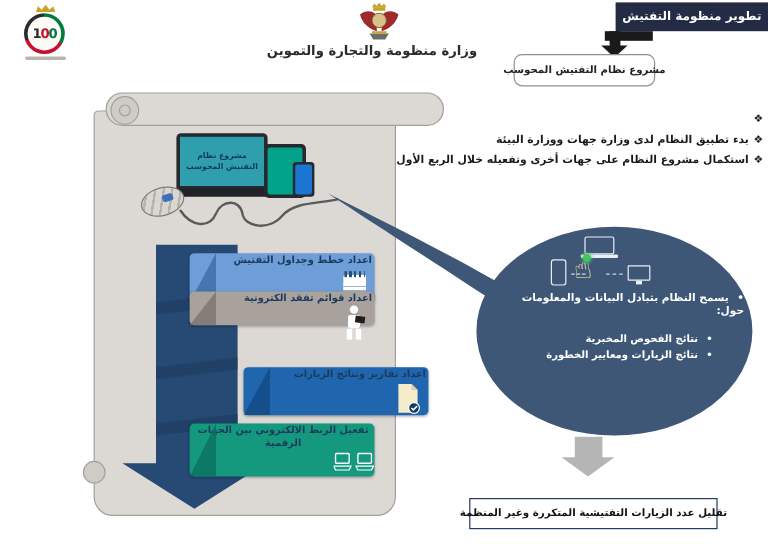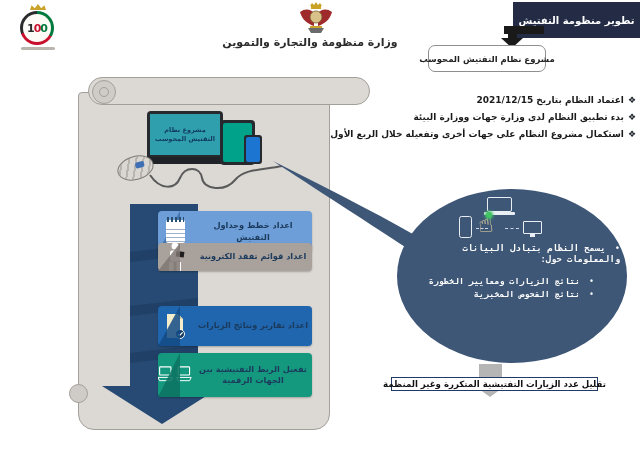--- a/index.html
+++ b/index.html
@@ -17,21 +17,21 @@
     clip-path:polygon(0 100%,10% 20%,30% 70%,50% 0,70% 70%,90% 20%,100% 100%);}
   .cent-ring{position:absolute;left:8px;top:7px;width:34px;height:34px;border-radius:50%;
     background:conic-gradient(#007a3d 0 120deg,#c8102e 120deg 250deg,#2b2b2b 250deg 360deg);}
   .cent-ring-inner{position:absolute;left:3px;top:3px;width:28px;height:28px;border-radius:50%;background:#fdfbf6;
     display:flex;align-items:center;justify-content:center;font-size:11px;font-weight:bold;letter-spacing:-1px;}
   .cent-1{color:#2b2b2b}.cent-0a{color:#c8102e}.cent-0b{color:#007a3d}
   .cent-caption{position:absolute;left:9px;top:43px;width:34px;height:3px;background:#b9b4ae;border-radius:2px;}
   .coa{left:296px;top:2px;width:40px;height:34px;}
   .ministry{left:215px;top:36px;width:190px;font-size:11px;font-weight:bold;color:#2b2b2b;text-align:center;}
   
-  .main-title-box{left:513px;top:2px;width:127px;height:36px;background:#232c44;
+  .main-title-box{left:513px;top:2px;width:127px;height:24px;background:#232c44;
     display:flex;align-items:center;justify-content:center;color:#fff;font-size:10px;font-weight:bold;}
   .elbow-h{left:504px;top:26px;width:40px;height:8px;background:#1a1a1a;}
   .elbow-v{left:508px;top:26px;width:9px;height:13px;background:#1a1a1a;}
   .elbow-head{left:501px;top:38px;width:0;height:0;border-left:11px solid transparent;
     border-right:11px solid transparent;border-top:10px solid #1a1a1a;}
   .project-box{left:428px;top:45px;width:116px;height:25px;background:#fff;border:1px solid #8f8f8f;border-radius:7px;
     display:flex;align-items:center;justify-content:center;font-size:8.5px;font-weight:bold;color:#222;white-space:nowrap;}
   
   .milestones{left:318px;top:92px;width:318px;}
   .mrow{display:flex;gap:4px;font-size:9px;font-weight:bold;color:#1a1a1a;line-height:17px;white-space:nowrap;justify-content:flex-start;}
@@ -51,28 +51,28 @@
   .laptop-base{left:140px;top:157px;width:90px;height:7px;background:#1f2226;border-radius:1px 1px 5px 5px;}
   .tablet{left:220px;top:120px;width:35px;height:45px;background:#26292e;border-radius:4px;padding:3px;box-sizing:border-box;}
   .tablet-inner{width:100%;height:100%;background:#00a289;border-radius:2px;}
   .phone{left:244px;top:135px;width:18px;height:29px;background:#26292e;border-radius:3px;padding:2px;box-sizing:border-box;}
   .phone-inner{width:100%;height:100%;background:#1b75d1;border-radius:2px;}
   .mouse{left:117px;top:156px;width:37px;height:24px;background:#dad7d2;border:1px solid #7d7973;border-radius:50%;
     transform:rotate(-16deg);box-sizing:border-box;overflow:hidden;}
   .mouse-stripes{position:absolute;inset:0;background:repeating-linear-gradient(115deg,transparent 0 5px,#8d8983 5px 7px);opacity:.45;}
   .mouse-wheel{position:absolute;left:18px;top:6px;width:9px;height:6px;background:#3f6fb5;border-radius:2px;}
   
-  .bar{left:158px;width:154px;border-radius:4px;display:flex;flex-direction:row;align-items:center;box-sizing:border-box;
+  .bar{left:158px;width:154px;border-radius:4px;display:flex;flex-direction:column;align-items:flex-start;box-sizing:border-box;
     box-shadow:0 1px 2px rgba(0,0,0,.25);}
   .bar .fold{position:absolute;left:0;top:0;width:22px;height:100%;clip-path:polygon(100% 0,100% 100%,0 100%);opacity:.85;}
   .bar-label{flex:1;font-size:8.2px;font-weight:bold;color:#1b3a5c;text-align:center;padding:0 2px 0 4px;line-height:1.35;}
   .bar-icon{width:34px;display:flex;align-items:center;justify-content:center;order:2;}
   .bar1{top:211px;height:41px;background:#6d9ed8;} .bar1 .fold{background:#3e6fa8;}
   .bar2{top:243px;height:28px;background:#a9a19c;} .bar2 .fold{background:#7f7772;}
-  .bar3{top:306px;height:40px;background:#1f66ae;} .bar3 .fold{background:#134b85;}
+  .bar3{top:306px;height:40px;background:#1f66ae;margin-left:45px;} .bar3 .fold{background:#134b85;}
   .bar4{top:353px;height:44px;background:#14997f;} .bar4 .fold{background:#0b7260;}
   
   .notepad{width:19px;height:23px;background:#fff;border-radius:2px;position:relative;
     background-image:repeating-linear-gradient(#fff 0 3px,#9fb3c8 3px 4px);background-position:0 6px;background-repeat:no-repeat;background-size:100% 16px;}
   .notepad::before{content:"";position:absolute;left:1px;top:-3px;width:17px;height:5px;
     background:repeating-linear-gradient(90deg,#27506f 0 2px,transparent 2px 4px);}
   
   .ribbon-svg{left:95px;top:198px;width:150px;height:232px;}
   
   .balloon-svg{left:265px;top:150px;width:370px;height:220px;}
@@ -80,30 +80,30 @@
   .b-laptop{left:487px;top:197px;width:25px;height:15px;border:1.6px solid #e9eef5;border-radius:2px;}
   .b-laptop-base{left:484px;top:212px;width:31px;height:2.5px;background:#e9eef5;border-radius:1px;}
   .b-phone{left:459px;top:216px;width:13px;height:22px;border:1.6px solid #e9eef5;border-radius:2.5px;}
   .b-monitor{left:523px;top:221px;width:19px;height:13px;border:1.6px solid #e9eef5;border-radius:1px;}
   .b-monitor-stand{left:530px;top:234px;width:5px;height:3px;background:#e9eef5;}
   .b-dash{border-top:1.6px dashed #cdd6e2;height:0;}
   .b-dash1{left:476px;top:228px;width:12px;}
   .b-dash2{left:505px;top:228px;width:14px;}
   .hand{left:478px;top:211px;font-size:25px;color:#eed9a2;line-height:1;transform:rotate(-6deg);}
   .hand-dot{left:486px;top:212px;width:6px;height:6px;border-radius:50%;background:#41c463;box-shadow:0 0 3px 1px #41c463;}
-  .balloon-text{left:398px;top:244px;width:222px;color:#fff;font-family:Liberation Mono, monospace;}
+  .balloon-text{left:398px;top:244px;width:222px;color:#fff;}
   .b-intro{font-size:8.8px;font-weight:bold;line-height:1.3;padding-left:14px;}
   .b-items{margin-top:9px;padding-left:0;}
   .b-item{font-size:8.4px;font-weight:bold;line-height:13px;padding-right:26px;}
   .bdot{margin-left:4px;}
   
   .gray-stem{left:479px;top:364px;width:23px;height:18px;background:#b5b5b5;}
   .gray-head{left:468px;top:381px;width:0;height:0;border-left:22px solid transparent;border-right:22px solid transparent;
     border-top:16px solid #b5b5b5;}
-  .outcome-box{left:391px;top:377px;width:207px;height:14px;background:#fff;border:1.8px solid #203a64;box-sizing:border-box;
+  .outcome-box{left:391px;top:415px;width:207px;height:26px;background:#fff;border:1.8px solid #203a64;box-sizing:border-box;
     display:flex;align-items:center;justify-content:center;font-size:8.6px;font-weight:bold;color:#111;white-space:nowrap;}
 </style>
 </head>
 <body>
 
 <div class="abs centennial">
   <div class="cent-crown"></div>
   <div class="cent-ring">
     <div class="cent-ring-inner">
         <span class="cent-1">1</span>
@@ -129,21 +129,20 @@
 
 <div class="abs main-title-box rtl">تطوير منظومة التفتيش</div>
 <div class="abs elbow-h"></div>
 <div class="abs elbow-v"></div>
 <div class="abs elbow-head"></div>
 <div class="abs project-box rtl">مشروع نظام التفتيش المحوسب</div>
 
 <div class="abs milestones rtl">
   <div class="mrow">
     <span class="diam">❖</span>
-    <span>اعتماد النظام بتاريخ 2021/12/15</span>
   </div>
   <div class="mrow">
     <span class="diam">❖</span>
     <span>بدء تطبيق النظام لدى وزارة جهات ووزارة البيئة</span>
   </div>
   <div class="mrow">
     <span class="diam">❖</span>
     <span>استكمال مشروع النظام على جهات أخرى وتفعيله خلال الربع الأول من عام 2022</span>
   </div>
 </div>
@@ -215,21 +214,21 @@
 <div class="abs bar bar4 rtl">
   <div class="fold"></div>
   <div class="bar-icon">
     <svg width="42" height="22" viewBox="0 0 42 22">
       <rect x="2" y="1" width="14" height="10" rx="1" fill="none" stroke="#fff" stroke-width="1.4"></rect>
       <path d="M0 14 h18 l-2 4 h-14 z" fill="none" stroke="#fff" stroke-width="1.2"></path>
       <rect x="25" y="1" width="14" height="10" rx="1" fill="none" stroke="#fff" stroke-width="1.4"></rect>
       <path d="M23 14 h18 l-2 4 h-14 z" fill="none" stroke="#fff" stroke-width="1.2"></path>
     </svg>
   </div>
-  <div class="bar-label">تفعيل الربط التفتيشية بين الجهات الرقمية</div>
+  <div class="bar-label">تفعيل الربط الالكتروني بين الجهات الرقمية</div>
 </div>
 
 <svg class="abs balloon-svg" viewBox="0 0 370 220">
   <path d="M8 11 C70 42 125 70 172 98 L198 135 C150 103 60 45 8 11 Z" fill="#3e5777"></path>
   <ellipse cx="247" cy="126" rx="115" ry="87" fill="#3e5777"></ellipse>
 </svg>
 <div class="abs b-ico b-laptop"></div>
 <div class="abs b-laptop-base"></div>
 <div class="abs b-ico b-phone"></div>
 <div class="abs b-ico b-monitor"></div>
@@ -239,24 +238,24 @@
 <div class="abs hand">☝</div>
 <div class="abs hand-dot"></div>
 <div class="abs balloon-text rtl">
   <div class="b-intro">
     <span class="bdot">•</span>
     <span>يسمح النظام بتبادل البيانات والمعلومات حول:</span>
   </div>
   <div class="b-items">
     <div class="b-item">
       <span class="bdot">•</span>
-      <span>نتائج الزيارات ومعايير الخطورة</span>
+      <span>نتائج الفحوص المخبرية</span>
     </div>
     <div class="b-item">
       <span class="bdot">•</span>
-      <span>نتائج الفحوص المخبرية</span>
+      <span>نتائج الزيارات ومعايير الخطورة</span>
     </div>
   </div>
 </div>
 
 <div class="abs gray-stem"></div>
 <div class="abs gray-head"></div>
 <div class="abs outcome-box rtl">تقليل عدد الزيارات التفتيشية المتكررة وغير المنظمة</div>
 
 </body></html>

